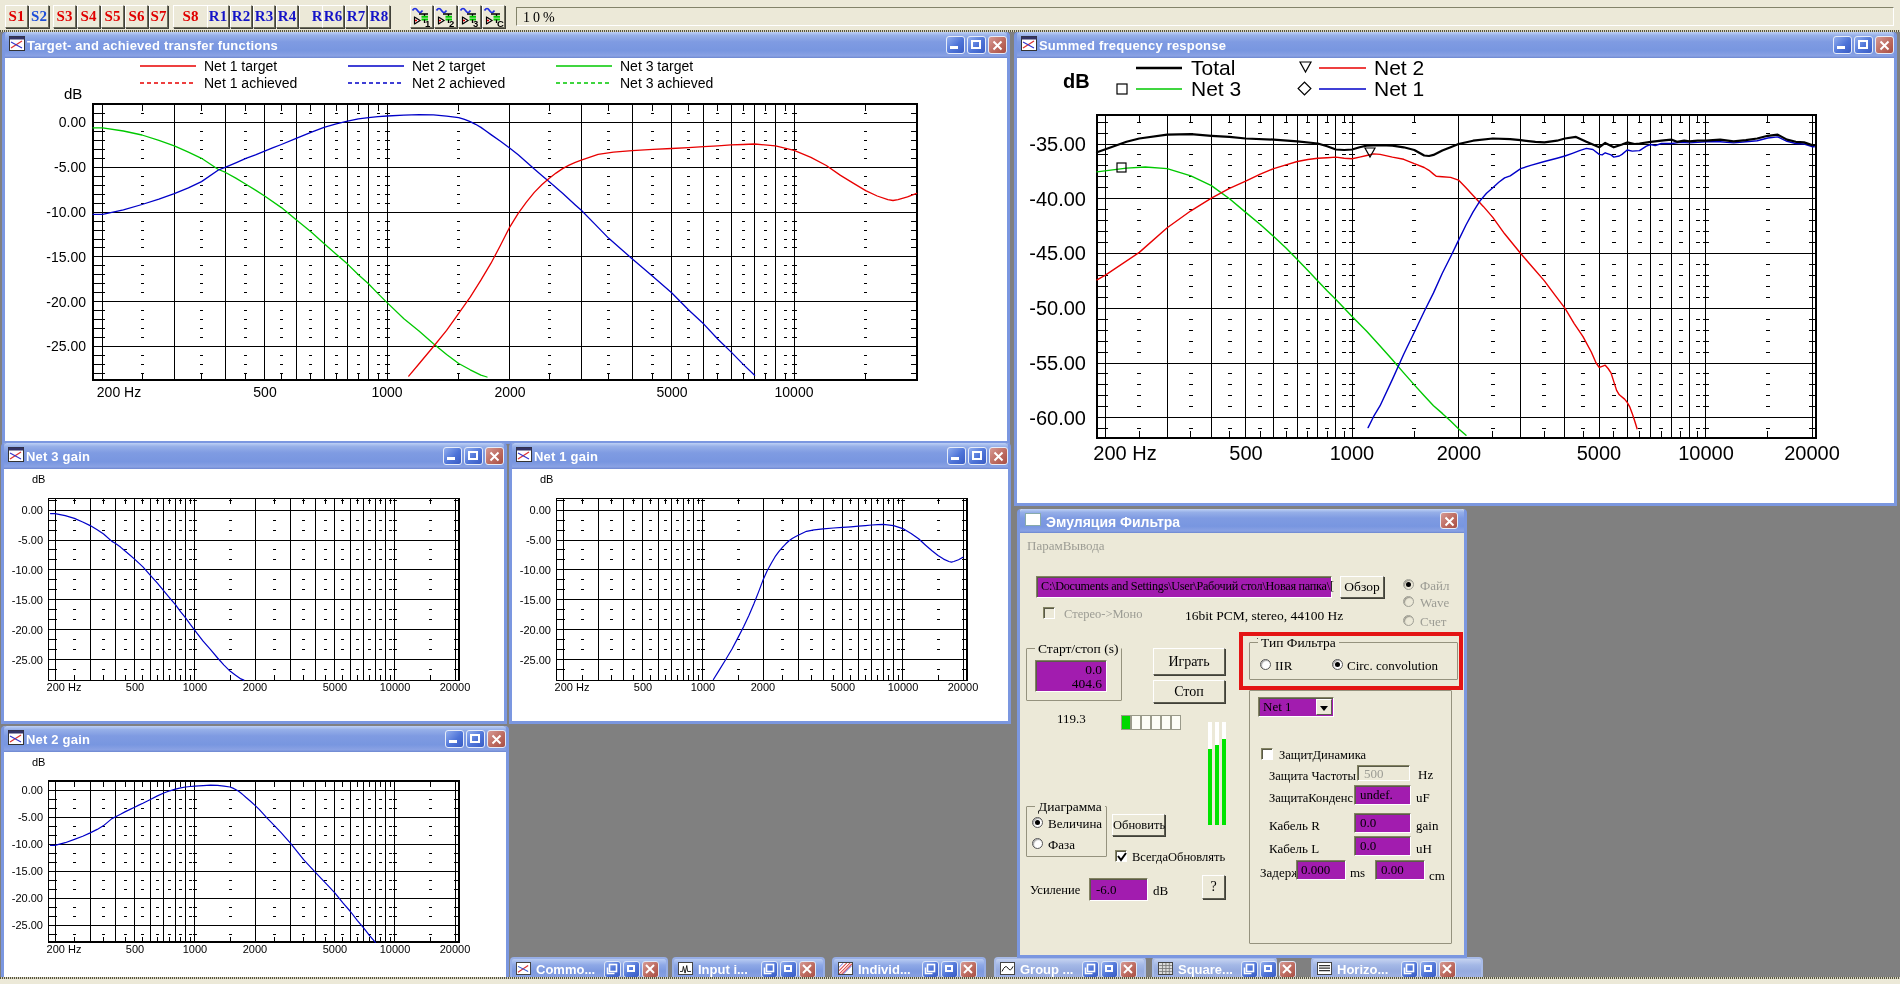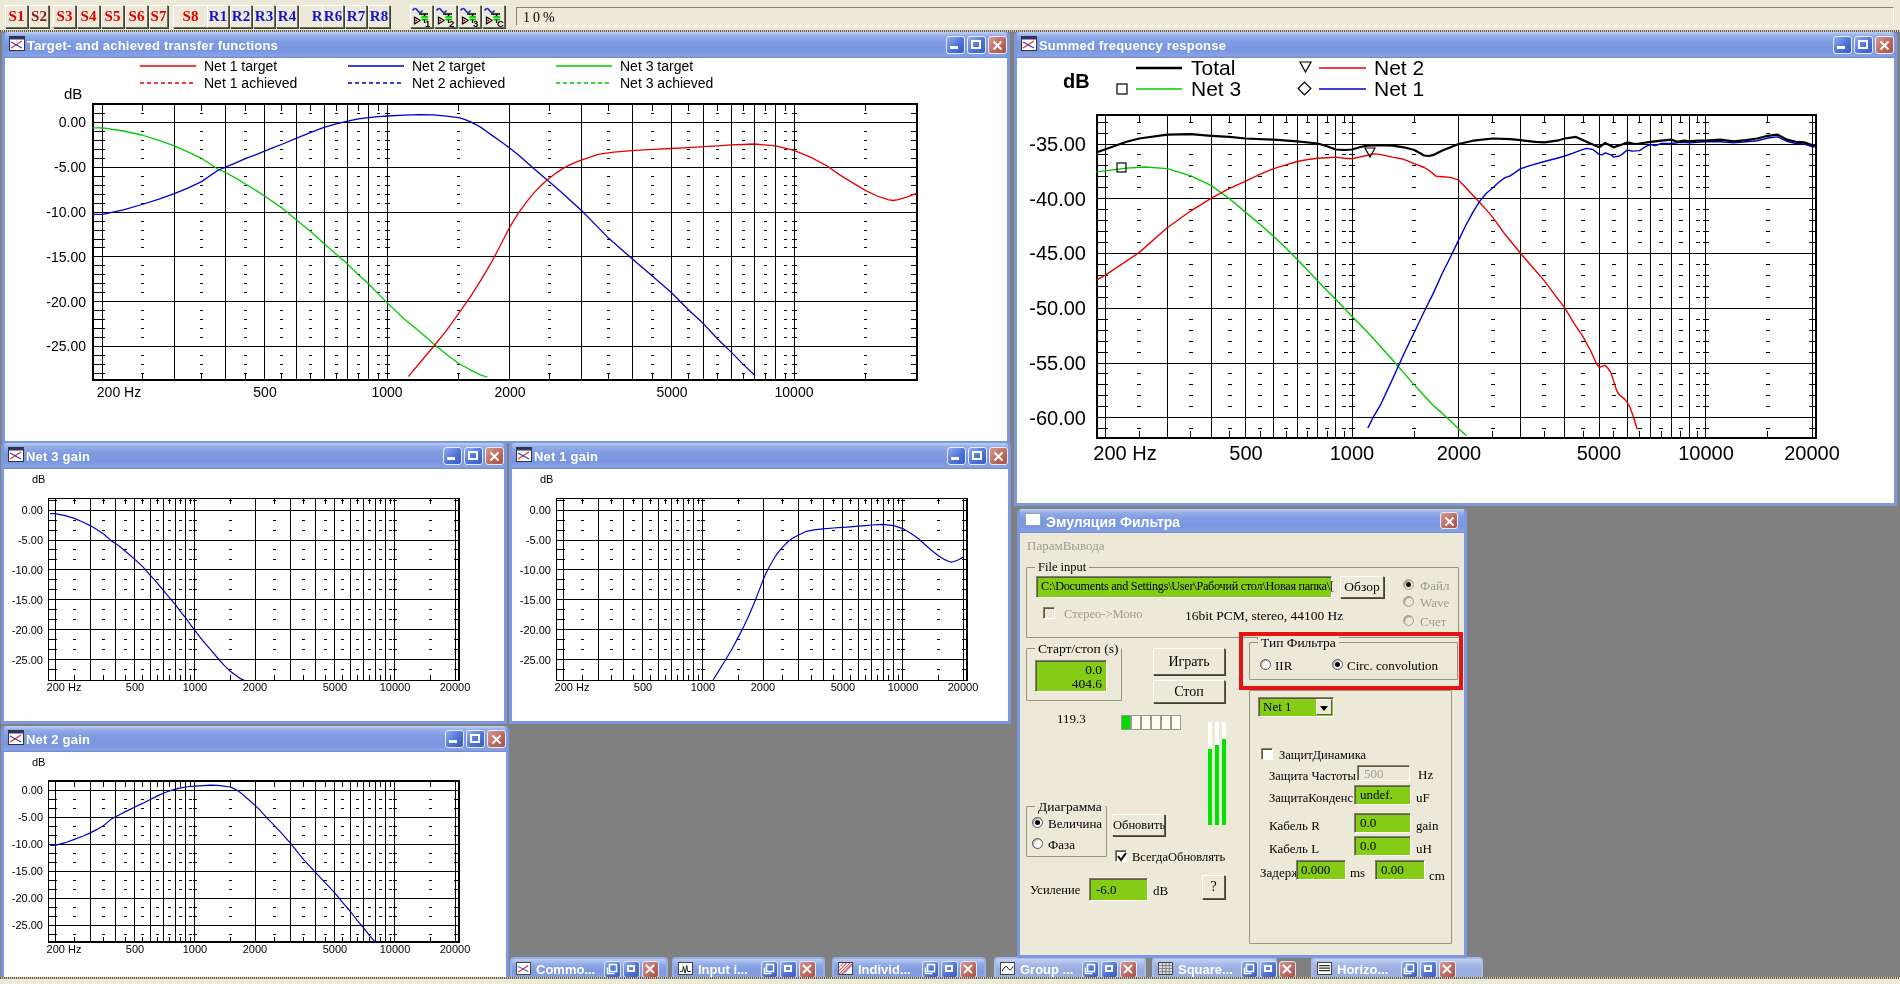--- a/index.html
+++ b/index.html
@@ -11,37 +11,37 @@
 .wbtn{position:absolute;top:4px;width:19px;height:18px;border-radius:3px;border:1px solid #e6ecf8}
 .bmin,.bmax{background:linear-gradient(135deg,#92aeee 0%,#4e74d8 55%,#3a5cc4 100%)}
 .bcls{background:linear-gradient(135deg,#d69a94 0%,#bd6b60 55%,#a94f44 100%)}
 .glyph{position:absolute;color:#fff}
 .content{position:absolute;left:0;top:26px;right:0;bottom:0;background:#fff}
 svg text{font-family:"Liberation Sans",sans-serif;fill:#000}
 .beige{background:#ece9d8}
 .tbtn{position:absolute;top:5px;height:23px;background:#ece9d8;border:1px solid;border-color:#fff #6c6c5c #6c6c5c #fff;box-shadow:1px 1px 0 #404038;font-family:"Liberation Serif",serif;font-weight:bold;font-size:15px;text-align:center;line-height:21px}
 .gb{position:absolute;border:1px solid #95927e;border-radius:1px}
 .gb>span{position:absolute;top:-8px;left:8px;background:#ece9d8;padding:0 3px;font-size:13.5px;white-space:nowrap;font-family:"Liberation Serif",serif}
-.sunk{position:absolute;background:#84cc16;border:1px solid;border-color:#838363 #fff #fff #838363;box-shadow:inset 1px 1px 0 #5a5a48}
+.sunk{position:absolute;background:#a21caf;border:1px solid;border-color:#838363 #fff #fff #838363;box-shadow:inset 1px 1px 0 #5a5a48}
 .btn3{position:absolute;background:#ece9d8;border:1px solid;border-color:#fff #5c5c50 #5c5c50 #fff;box-shadow:1px 1px 0 #404038;text-align:center;font-family:"Liberation Serif",serif;font-size:14px}
 .dlg-t{font-family:"Liberation Serif",serif;font-size:13px;position:absolute;white-space:nowrap}
 .gray{color:#9c9c94}
 .radio{position:absolute;width:11px;height:11px;border-radius:50%;background:#fff;border:1px solid #555;box-shadow:inset 1px 1px 1px rgba(0,0,0,.35)}
 .radio.on:after{content:"";position:absolute;left:2px;top:2px;width:5px;height:5px;border-radius:50%;background:#000}
 .radio.dis{border-color:#a0a096;background:#ece9d8}
 .chk{position:absolute;width:12px;height:12px;background:#fff;border:1px solid;border-color:#838363 #fff #fff #838363;box-shadow:inset 1px 1px 0 #5a5a48}
 .mini{position:absolute;top:957px;height:22px;border:2px solid #97aee6;border-bottom:none;border-radius:4px 4px 0 0;background:linear-gradient(180deg,#b8cbf2 0%,#8ea8e6 30%,#7d99e0 60%,#8aa2e4 100%)}
 .mini.pale{background:linear-gradient(180deg,#c4d2f0 0%,#a4b8e6 30%,#96abdf 60%,#a0b2e4 100%);border-color:#a8bbe8}
 .mico{position:absolute;left:4px;top:3px;width:15px;height:13px;background:#fff;border:1px solid #444}
 .mttl{position:absolute;left:24px;top:3px;color:#fff;font-weight:bold;font-size:13px}
 .mbtn{position:absolute;top:2px;width:17px;height:17px;border-radius:3px;border:1px solid #dfe7f6}
 </style></head><body>
 <div style="position:absolute;left:0;top:0;width:1900px;height:30px" class="beige"></div>
 <div class="tbtn" style="left:5px;width:23px;color:#e00000">S1</div>
-<div class="tbtn" style="left:29px;width:20px;color:#7f1d1d">S2</div>
+<div class="tbtn" style="left:29px;width:20px;color:#1d4ed8">S2</div>
 <div class="tbtn" style="left:53px;width:23px;color:#e00000">S3</div>
 <div class="tbtn" style="left:77px;width:23px;color:#e00000">S4</div>
 <div class="tbtn" style="left:101px;width:23px;color:#e00000">S5</div>
 <div class="tbtn" style="left:125px;width:23px;color:#e00000">S6</div>
 <div class="tbtn" style="left:149px;width:19px;color:#e00000">S7</div>
 <div class="tbtn" style="left:173px;width:35px;color:#e00000">S8</div>
 <div class="tbtn" style="left:207px;width:22px;color:#1414c8">R1</div>
 <div class="tbtn" style="left:230px;width:22px;color:#1414c8">R2</div>
 <div class="tbtn" style="left:253px;width:22px;color:#1414c8">R3</div>
 <div class="tbtn" style="left:276px;width:22px;color:#1414c8">R4</div>
@@ -347,23 +347,20 @@
     <div style="position:absolute;left:0;top:0;right:0;height:24px;border-radius:3px 3px 0 0;background:linear-gradient(180deg,#bdd0f5 0%,#96afe8 14%,#7f9be2 38%,#7896e0 72%,#8aa2e4 92%,#6c86cf 100%)">
       <div style="position:absolute;left:5px;top:4px;width:16px;height:13px;background:#fff;border:1px solid #8aa;box-shadow:inset 0 3px 0 #fff"></div>
       <div style="position:absolute;left:26px;top:5px;font-size:14px;font-weight:bold;color:#fff">Эмуляция Фильтра</div>
       <div style="position:absolute;right:6px;top:3px;width:18px;height:17px;border-radius:3px;border:1px solid #e6ecf8;background:linear-gradient(135deg,#d69a94 0%,#bd6b60 55%,#a94f44 100%)">
         <svg style="position:absolute;left:3px;top:3px" width="11" height="11">
           <path d="M1.5 1.5 L9.5 9.5 M9.5 1.5 L1.5 9.5" stroke="#fff" stroke-width="2"></path>
         </svg>
       </div>
     </div>
     <div class="dlg-t gray" style="left:7px;top:29px;font-size:13px">ПарамВывода</div>
-    <div class="gb" style="left:6px;top:58px;width:433px;height:71px">
-      <span style="font-size:12.5px">File input</span>
-    </div>
     <div class="sunk" style="left:16px;top:67px;width:296px;height:22px">
       <div class="dlg-t" style="left:4px;top:2px;font-size:12.2px;letter-spacing:-0.25px">C:\Documents and Settings\User\Рабочий стол\Новая папка\[</div>
     </div>
     <div class="btn3" style="left:320px;top:67px;width:44px;height:22px;line-height:20px;font-size:13.5px">Обзор</div>
     <div class="radio on dis" style="left:383px;top:70px"></div>
     <div class="dlg-t gray" style="left:400px;top:69px">Файл</div>
     <div class="radio dis" style="left:383px;top:87px"></div>
     <div class="dlg-t gray" style="left:400px;top:86px">Wave</div>
     <div class="radio dis" style="left:383px;top:106px"></div>
     <div class="dlg-t gray" style="left:400px;top:105px">Счет</div>

